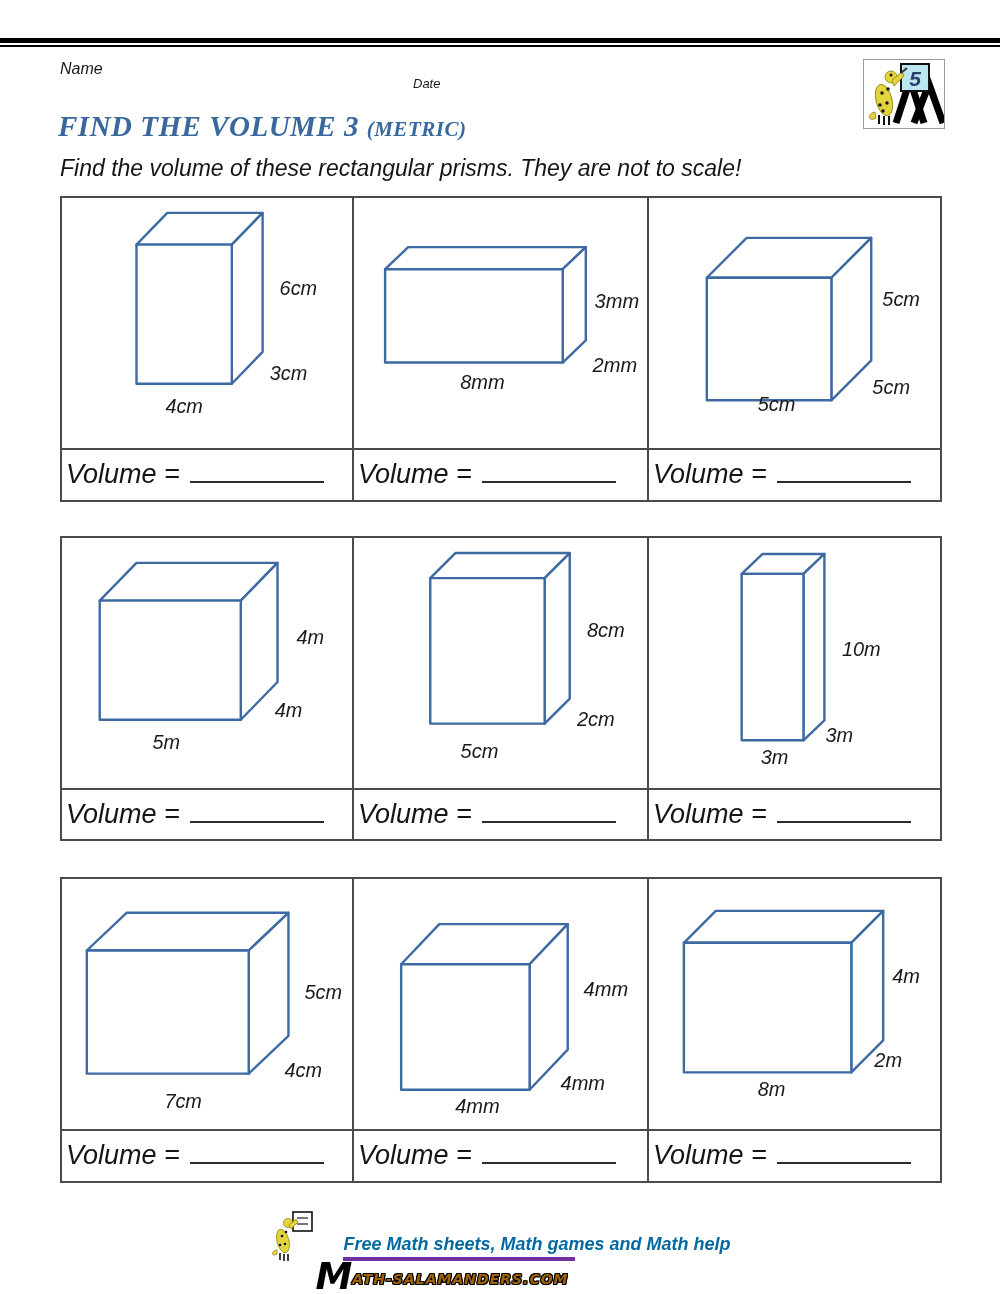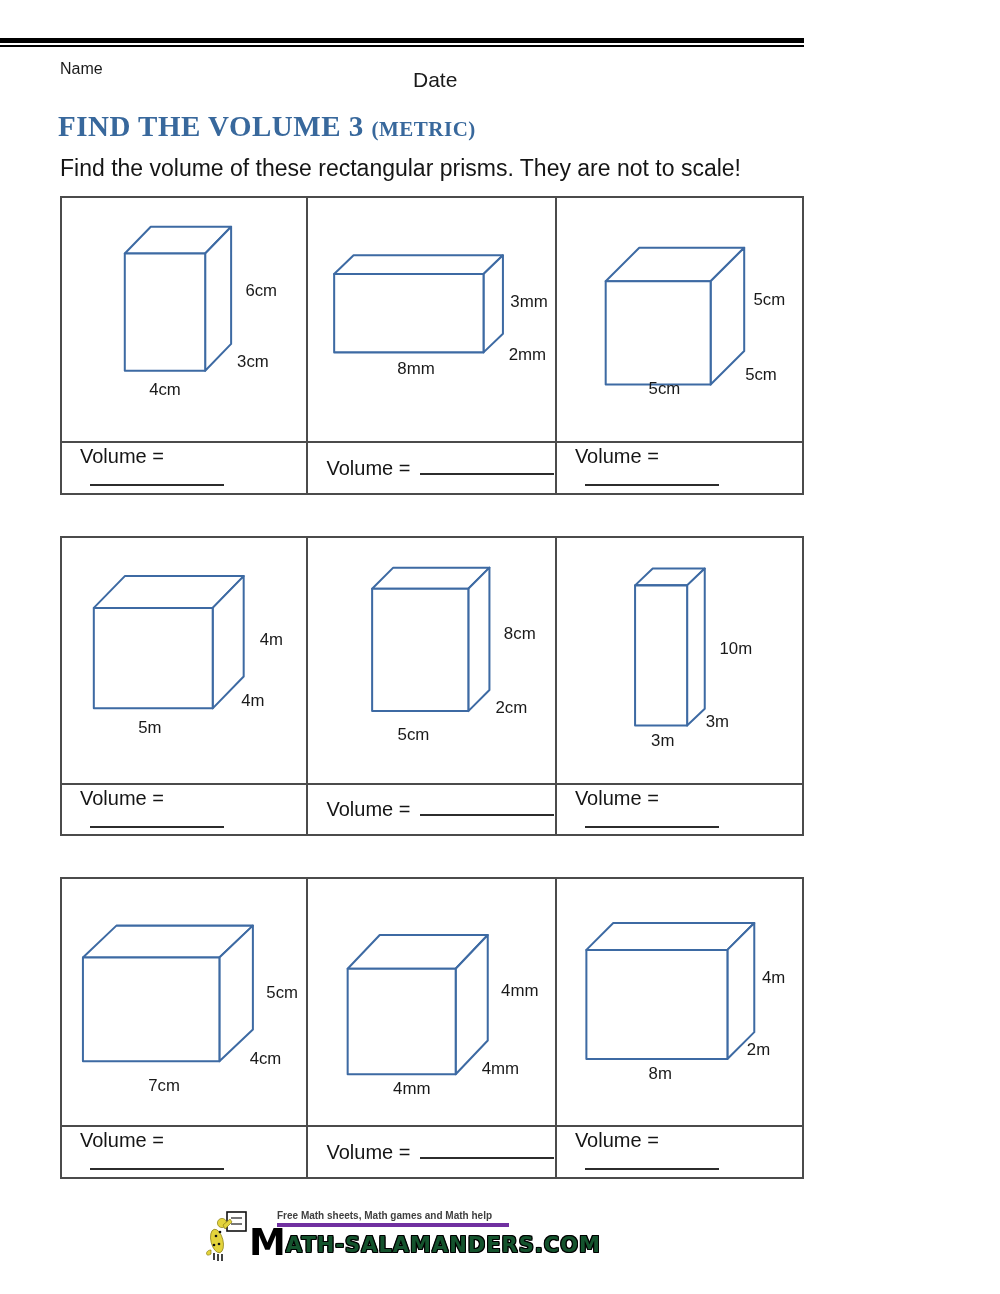--- a/index.html
+++ b/index.html
@@ -1,45 +1,45 @@
 <!DOCTYPE html>
 <html style="--title-blue: #38689c; --underline-purple: #7030a0;"><head>
 <meta charset="utf-8">
 <style>
   html,body{margin:0;padding:0;background:#fff;}
-  .page{position:relative;width:804px;height:1294px;background:#fff;overflow:hidden;
-        font-family:"Liberation Sans",sans-serif;color:#1a1a1a;}
+  .page{position:relative;width:1000px;height:1294px;background:#fff;overflow:hidden;
+        font-family:"Liberation Sans",sans-serif;color:#1a1a1a;font-style:italic;}
   .topbar-thick{position:absolute;left:0;top:38px;width:100%;height:5px;background:#000;}
   .topbar-thin{position:absolute;left:0;top:45px;width:100%;height:2px;background:#000;}
   .name-label{position:absolute;left:60px;top:60px;font-size:16px;}
-  .date-label{position:absolute;left:413px;top:68px;font-size:21px;}
+  .date-label{position:absolute;left:413px;top:76px;font-size:13px;}
   .grade-logo{position:absolute;left:863px;top:59px;width:80px;height:68px;border:1px solid #9a9a9a;background:#fff;}
   .grade-logo svg{display:block;width:100%;height:100%;}
   .page-title{position:absolute;left:58px;top:110px;font-family:"Liberation Serif",serif;
               font-weight:bold;color:var(--title-blue,#38689c);font-size:29px;letter-spacing:.5px;white-space:nowrap;}
   .page-title .suffix{font-size:21px;}
   .instructions{position:absolute;left:60px;top:155px;font-size:23px;color:#151515;text-align:right;}
   .pt{position:absolute;left:60px;border-collapse:collapse;table-layout:fixed;border-radius:26px;}
   .pt td{border:2px solid #4b4b4b;padding:0;background:#fff;}
   td.fig{position:relative;}
   td.fig svg{display:block;width:100%;height:100%;font-family:"Liberation Sans",sans-serif;}
-  td.vol{font-size:20px;padding-left:18px;vertical-align:middle;color:#151515;}
+  td.vol{font-size:27px;padding-left:4px;vertical-align:middle;color:#151515;}
   .blank{display:inline-block;width:134px;height:15px;border-bottom:2px solid #2c2c2c;margin-left:10px;}
   #t1{top:196px;} #t2{top:536px;} #t3{top:877px;}
   #t1 tr.figrow{height:245px;} #t1 tr.volrow{height:52px;}
   #t2 tr.figrow{height:247px;} #t2 tr.volrow{height:51px;}
   #t3 tr.figrow{height:248px;} #t3 tr.volrow{height:52px;}
   .footer{position:absolute;left:0;top:1210px;width:100%;display:flex;justify-content:center;align-items:flex-start;}
   .f-icon{width:46px;height:52px;margin-right:0;}
   .f-col{display:flex;flex-direction:column;align-items:flex-start;}
-  .f-tagline{font-size:10px;font-weight:bold;color:#404040;padding-left:28px;white-space:nowrap;}
+  .f-tagline{font-size:18px;font-weight:bold;color:#0369a1;padding-left:28px;white-space:nowrap;margin-top:24px;}
   .f-rule{height:4px;background:var(--underline-purple,#7030a0);width:232px;margin:2px 0 0 28px;}
   .f-wordmark{display:flex;align-items:flex-end;margin-top:0;}
   .wm-m{font-size:37px;line-height:31px;font-weight:bold;color:#000;font-family:"DejaVu Sans",sans-serif;}
-  .wm-rest{font-size:21px;line-height:25px;font-weight:bold;color:#14532d;letter-spacing:1px;
+  .wm-rest{font-size:14px;line-height:25px;font-weight:bold;color:#a16207;letter-spacing:1px;
            font-family:"DejaVu Sans",sans-serif;
            text-shadow:-1px -1px 0 #000,0 -1px 0 #000,1px -1px 0 #000,-1px 0 0 #000,
                         1px 0 0 #000,-1px 1px 0 #000,0 1px 0 #000,1px 1px 0 #000;}
 </style>
 </head>
 <body>
 
 <div class="page">
 
   <div class="topbar-thick"></div>

